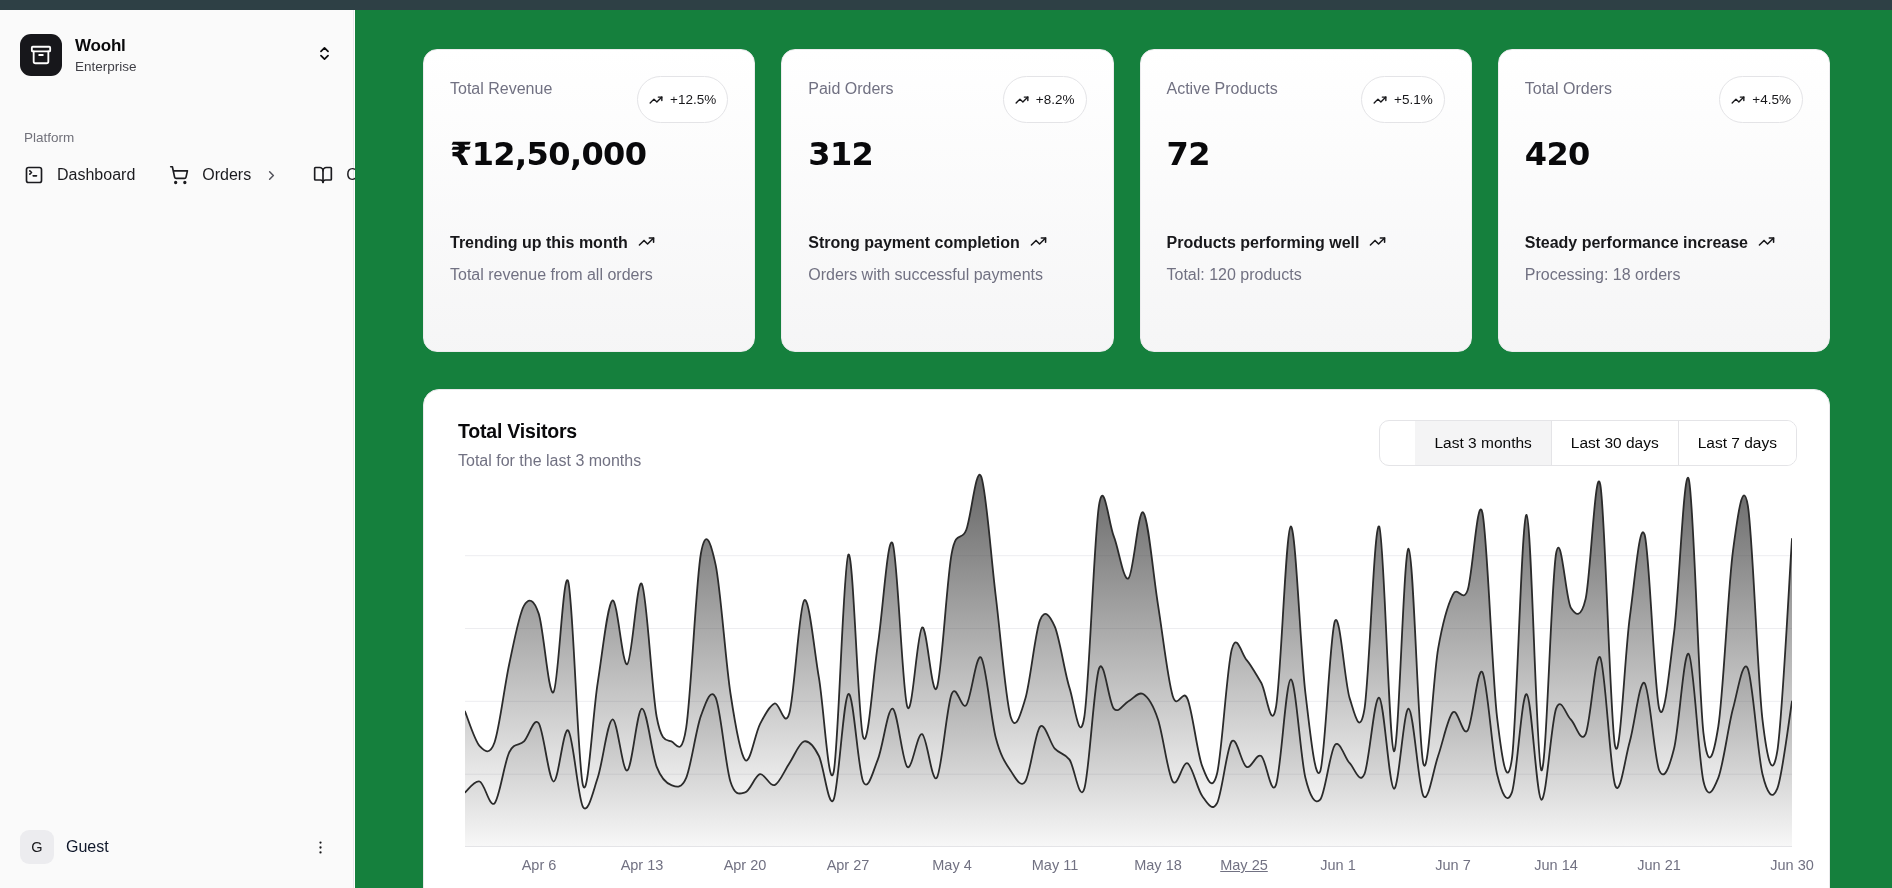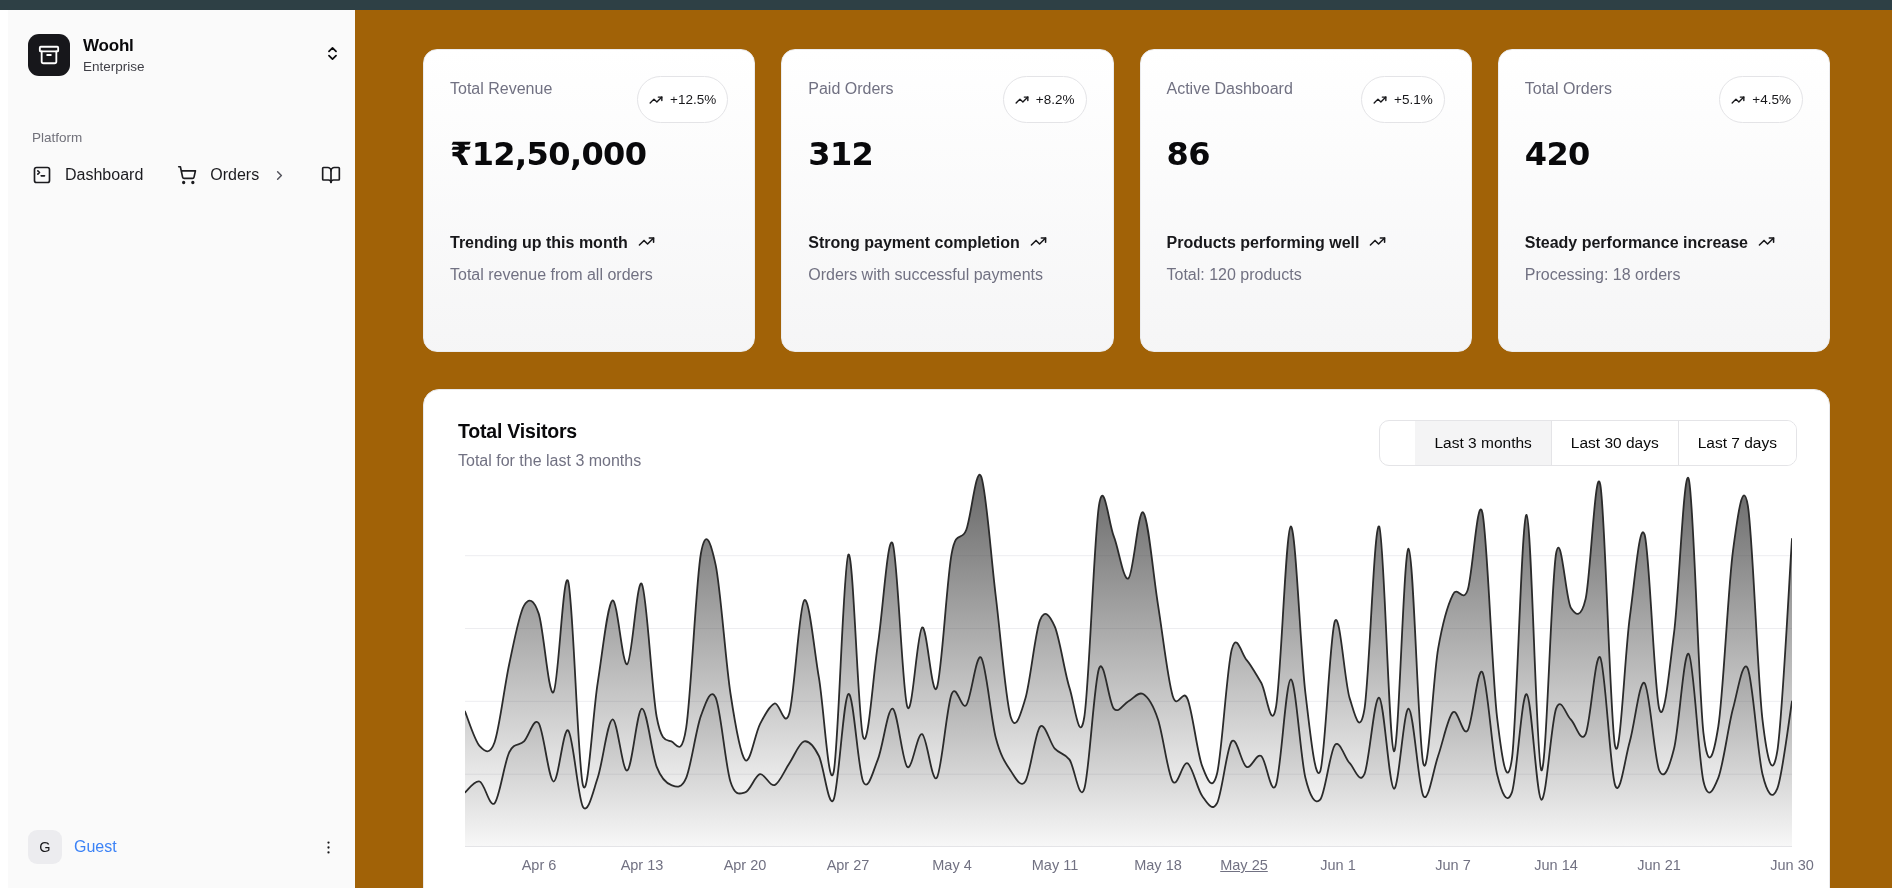--- a/index.html
+++ b/index.html
@@ -4,46 +4,46 @@
 <style>
   * { margin:0; padding:0; box-sizing:border-box; }
   html,body { width:1892px; height:888px; overflow:hidden; background:#fff;
               font-family:"Liberation Sans", sans-serif; color:#0a0a0a; }
   .app { position:relative; width:1892px; height:888px; background:#fff; }
 
   
   .topbar { position:absolute; left:0; top:0; width:100%; height:10px; background:#2e4045; }
 
   
-  .sidebar { position:absolute; left:8px; top:10px; bottom:0; width:354px; background:#fafafa;
+  .sidebar { position:absolute; left:0; top:10px; bottom:0; width:354px; background:#fafafa;
              border-right:1px solid #e7e7ea; display:flex; flex-direction:column; }
   .brand { margin:16px 12px 0 12px; padding:8px; display:flex; align-items:center; gap:13px;
            border-radius:10px; cursor:pointer; }
   .brand-logo { width:42px; height:42px; background:#17171b; border-radius:11px; flex:0 0 auto;
                 display:flex; align-items:center; justify-content:center; color:#fff; }
   .brand-text { display:flex; flex-direction:column; gap:3px; }
   .brand-name { font-size:17px; font-weight:700; color:#09090b; letter-spacing:-0.2px; }
   .brand-plan { font-size:13.5px; color:#3f3f46; }
   .brand-caret { margin-left:auto; color:#09090b; }
   .section-label { margin:46px 0 10px 24px; font-size:13.5px; color:#71717a; }
   .nav { display:flex; flex-direction:row; gap:10px; padding:0 12px; }
   .nav-item { display:flex; align-items:center; gap:13px; height:40px; padding:0 12px;
               border-radius:8px; font-size:16px; color:#1b1b1f; cursor:pointer; }
   .nav-item .nav-icon { color:#1b1b1f; display:flex; }
   .nav-item .chev { margin-left:auto; color:#52525b; display:flex; }
   .sidebar-spacer { flex:1; }
   .user-row { margin:10px 12px 16px 12px; padding:8px; display:flex; align-items:center; gap:12px;
               border-radius:10px; cursor:pointer; }
   .avatar { width:34px; height:34px; border-radius:9px; background:#ececef; color:#18181b;
             display:flex; align-items:center; justify-content:center; font-size:14.5px; }
-  .user-name { font-size:16px; color:#3b82f6; }
+  .user-name { font-size:16px; color:#0f172a; }
   .user-menu { margin-left:auto; color:#18181b; display:flex; padding:4px; }
 
   
-  .main { position:absolute; left:355px; top:10px; right:0; bottom:0; background:#a16207; }
+  .main { position:absolute; left:355px; top:10px; right:0; bottom:0; background:#15803d; }
 
   .stats { position:absolute; left:68px; right:62px; top:39px;
            display:grid; grid-template-columns:repeat(4,1fr); gap:26px; }
   .stat-card { height:303px; border:1px solid #ececee; border-radius:14px;
                background:linear-gradient(180deg,#ffffff 0%,#f4f4f5 115%);
                padding:26px; position:relative; }
   .stat-head { display:flex; align-items:flex-start; justify-content:space-between; gap:8px; }
   .stat-label { font-size:16px; color:#717182; padding-top:4px; }
   .badge { display:inline-flex; align-items:center; gap:7px; border:1px solid #e4e4e7;
            background:#fff; border-radius:999px; padding:15px 11px; font-size:13.5px;
@@ -208,30 +208,30 @@
                 <polyline points="22 7 13.5 15.5 8.5 10.5 2 17"></polyline>
                 <polyline points="16 7 22 7 22 13"></polyline>
               </svg>
           </div>
           <div class="stat-desc">Orders with successful payments</div>
         </div>
       </div>
 
       <div class="stat-card">
         <div class="stat-head">
-          <span class="stat-label">Active Dashboard</span>
+          <span class="stat-label">Active Products</span>
           <span class="badge">
             <svg width="14" height="14" viewBox="0 0 24 24" fill="none" stroke="currentColor" stroke-width="2.4" stroke-linecap="round" stroke-linejoin="round">
                 <polyline points="22 7 13.5 15.5 8.5 10.5 2 17"></polyline>
                 <polyline points="16 7 22 7 22 13"></polyline>
               </svg>
             <span>+5.1%</span>
           </span>
         </div>
-        <div class="stat-value">86</div>
+        <div class="stat-value">72</div>
         <div class="stat-foot">
           <div class="stat-headline">
             <span>Products performing well</span>
             <svg class="tw" width="17" height="17" viewBox="0 0 24 24" fill="none" stroke="currentColor" stroke-width="2.2" stroke-linecap="round" stroke-linejoin="round">
                 <polyline points="22 7 13.5 15.5 8.5 10.5 2 17"></polyline>
                 <polyline points="16 7 22 7 22 13"></polyline>
               </svg>
           </div>
           <div class="stat-desc">Total: 120 products</div>
         </div>

